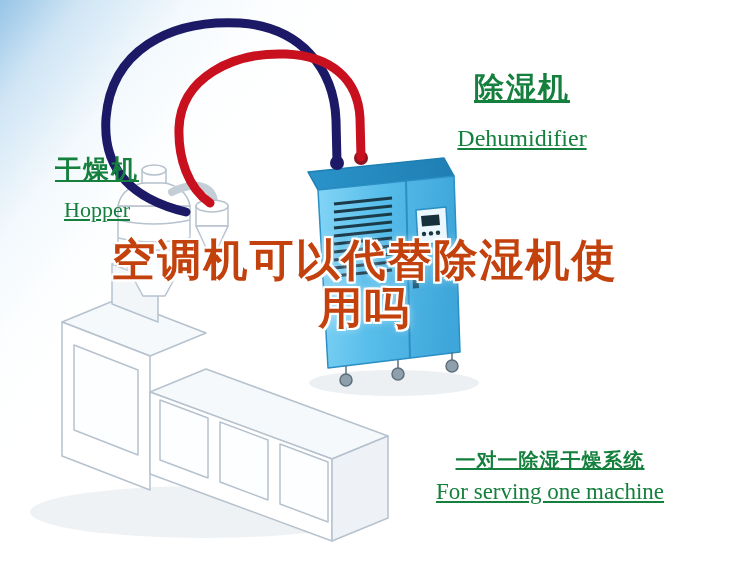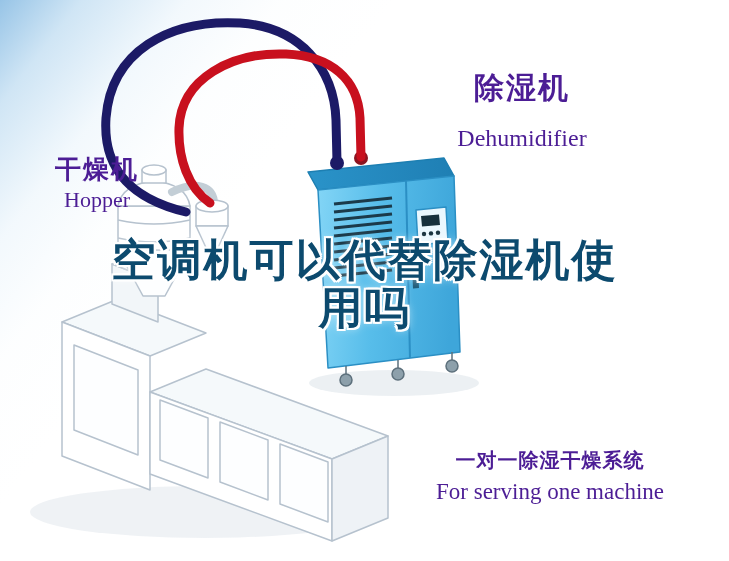--- a/index.html
+++ b/index.html
@@ -7,32 +7,32 @@
   .stage { position:relative; width:729px; height:561px; background:#ffffff; overflow:hidden; }
   .bg-gradient { position:absolute; inset:0;
     background: linear-gradient(128deg,
       rgba(140,190,228,0.90) 0%,
       rgba(176,212,238,0.60) 7%,
       rgba(216,235,248,0.32) 16%,
       rgba(240,248,252,0.15) 24%,
       rgba(255,255,255,0) 34%);
   }
   .art { position:absolute; left:0; top:0; }
-  .label { position:absolute; text-align:center; color:#4c1d95; }
+  .label { position:absolute; text-align:center; color:#15803d;text-decoration:underline; }
   .label .cn { font-family:"Liberation Sans", sans-serif; font-weight:bold; letter-spacing:2px; }
   .label .en { font-family:"Liberation Serif", serif; }
   .hopper-label { left:30px; top:152px; width:134px; }
   .hopper-label .cn { font-size:26px; }
-  .hopper-label .en { font-size:22px; margin-top:0; }
+  .hopper-label .en { font-size:22px; margin-top:10px; }
   .dehum-label { left:430px; top:68px; width:184px; }
   .dehum-label .cn { font-size:30px; }
   .dehum-label .en { font-size:24px; margin-top:16px; }
   .watermark { position:absolute; left:0; top:236px; width:100%; text-align:center;
     font-family:"Liberation Sans", sans-serif; font-weight:bold; font-size:44px;
-    letter-spacing:2px; color:#0c4a6e; line-height:1.1;
+    letter-spacing:2px; color:#c2410c; line-height:1.1;
     text-shadow: -2px -2px 0 #fff, 2px -2px 0 #fff, -2px 2px 0 #fff, 2px 2px 0 #fff,
                  0 -2px 0 #fff, 0 2px 0 #fff, -2px 0 0 #fff, 2px 0 0 #fff,
                  0 0 10px rgba(255,255,255,0.85);
   }
   .caption { left:396px; top:447px; width:308px; }
   .caption .cn { font-size:20px; letter-spacing:1px; }
   .caption .en { font-size:23px; margin-top:5px; }
 </style>
 </head>
 <body>

